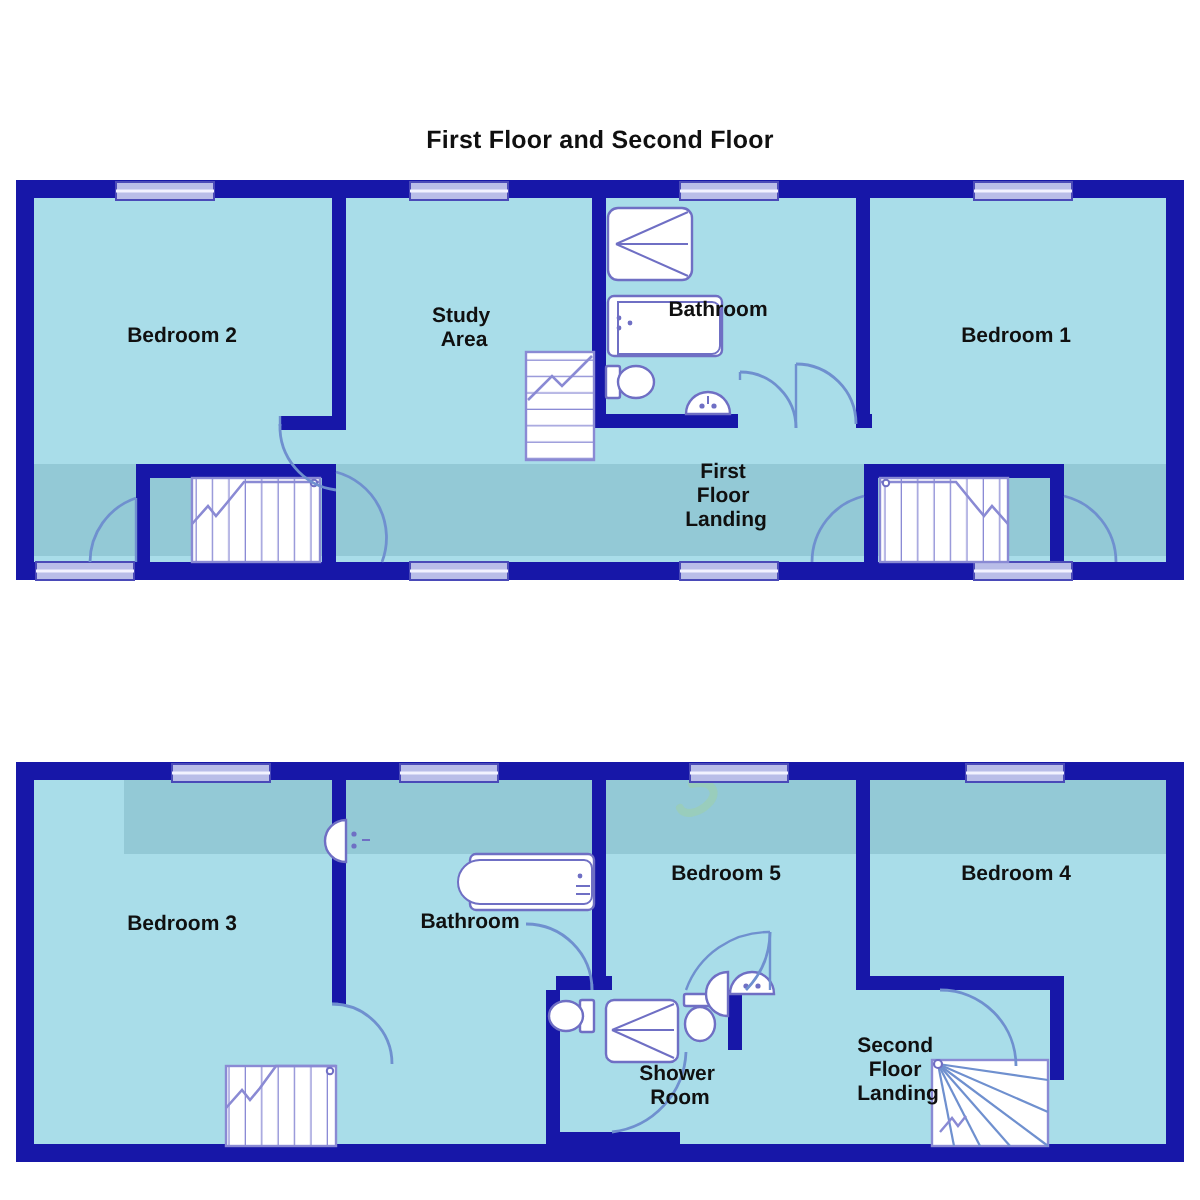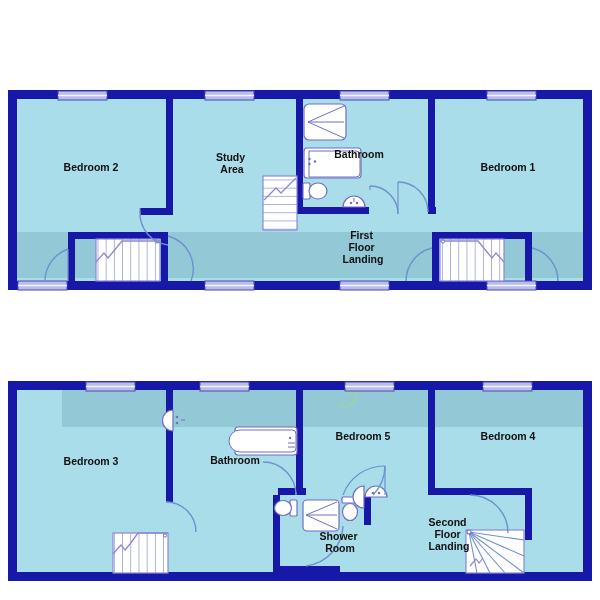--- a/index.html
+++ b/index.html
@@ -15,20 +15,21 @@
     font-family:"Liberation Sans","DejaVu Sans",sans-serif;
     font-size:10.5px;font-weight:bold;fill:#101010;
     text-anchor:middle;dominant-baseline:middle;
   }
 </style>
 </head>
 <body>
 
 <div id="plan">
 
+  <div id="title">First Floor and Second Floor</div>
 
   <svg width="600" height="600" viewBox="0 0 600 600">
 
     <defs>
 
       <pattern id="treadsV" width="8.2" height="10" patternUnits="userSpaceOnUse">
         <rect width="8.2" height="10" fill="#ffffff"></rect>
         <line x1="8.2" y1="0" x2="8.2" y2="10" stroke="#8a8ad4" stroke-width="1.3"></line>
       </pattern>
       <pattern id="treadsH" width="10" height="8.2" patternUnits="userSpaceOnUse">

